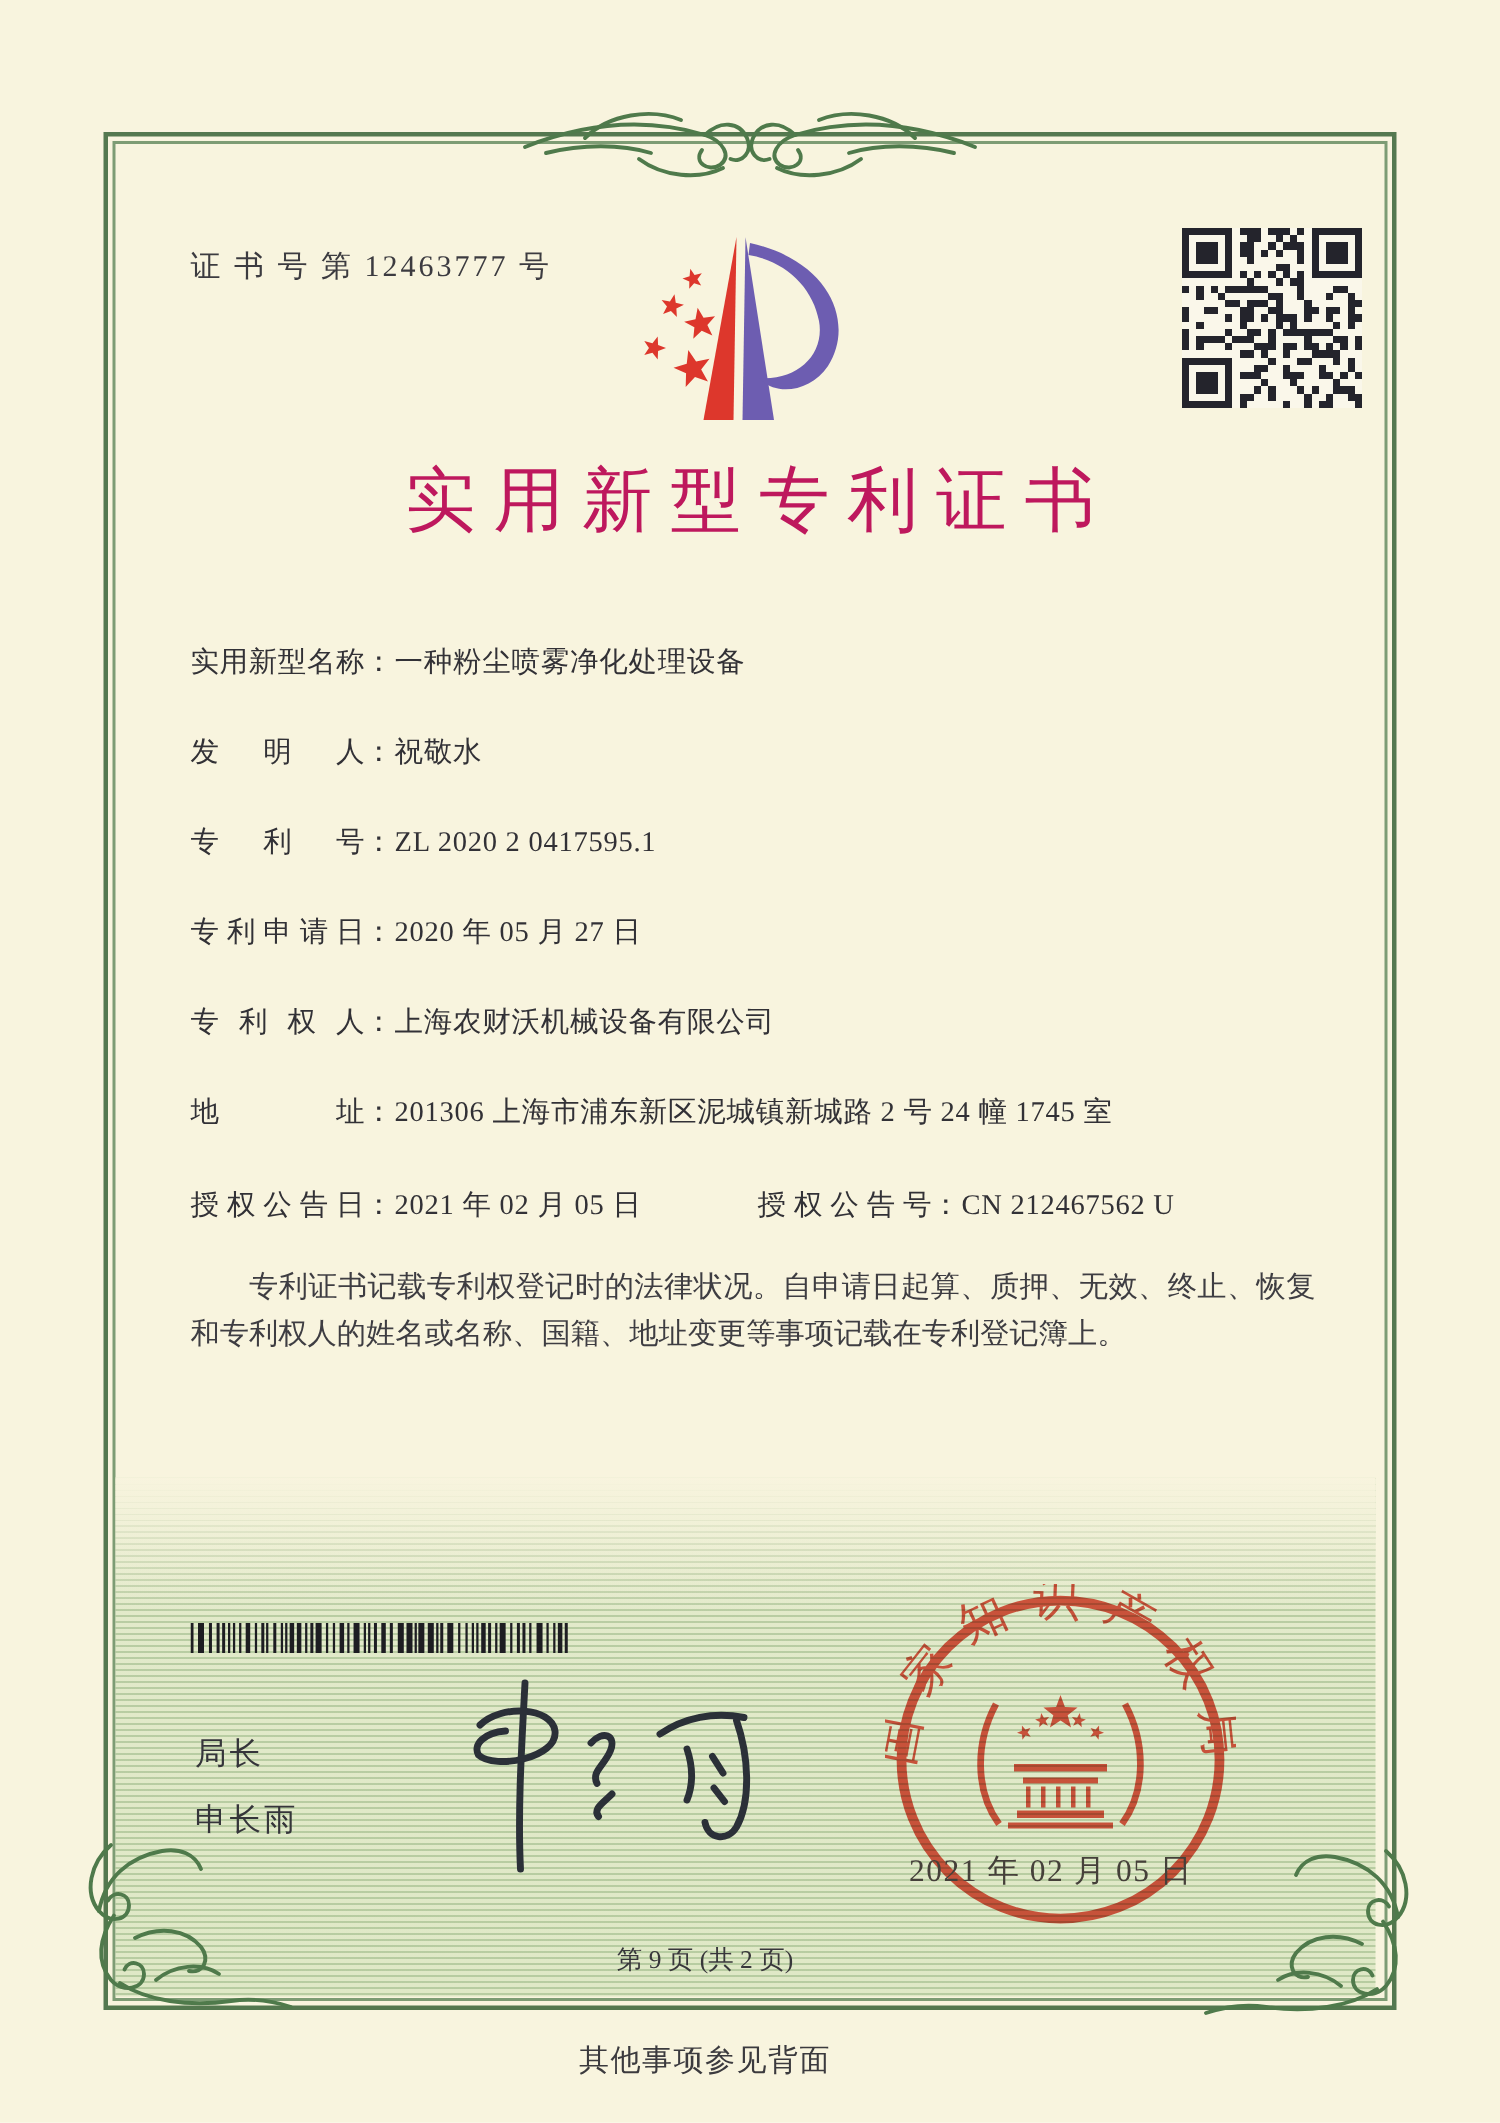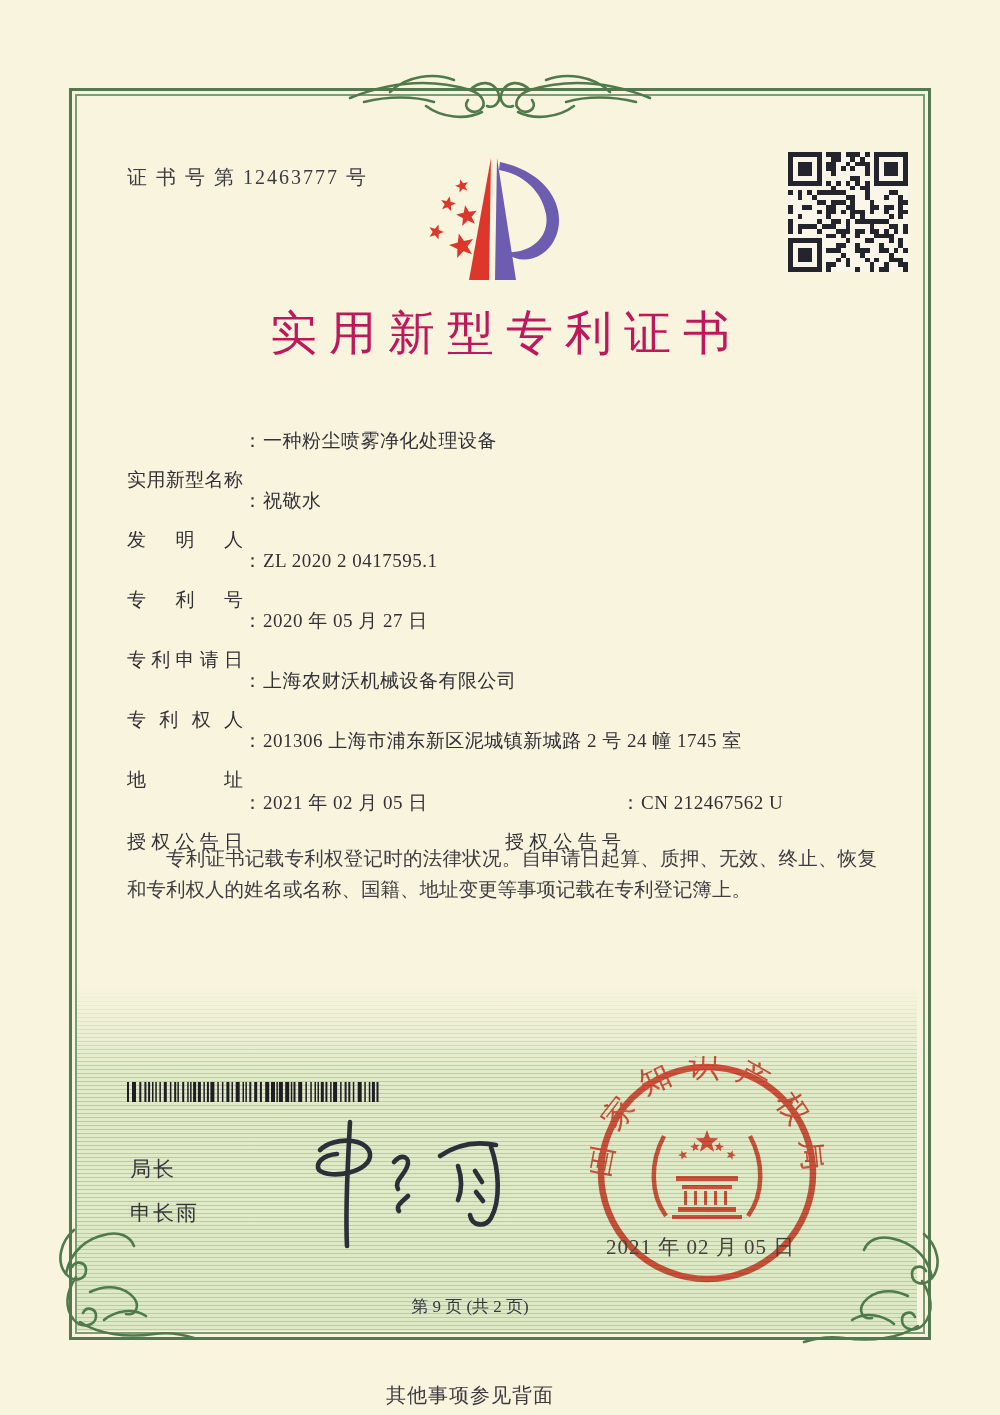--- a/index.html
+++ b/index.html
@@ -35,40 +35,40 @@
   }
   .title{
     left:0;top:302px;width:1000px;text-align:center;
     font-size:47px;letter-spacing:12px;text-indent:12px;color:#be185d;
     font-weight:500;
   }
   
   .field-row{left:127px;height:30px;font-size:19px;color:#323136;white-space:nowrap;}
   .flabel{
     display:inline-block;width:116px;vertical-align:top;
-    text-align:justify;text-align-last:justify;margin-top:39px;-moz-text-align-last:justify;
+    text-align:justify;text-align-last:justify;-moz-text-align-last:justify;
   }
   .fcolon{display:inline-block;width:20px;}
   .fvalue{letter-spacing:0.5px;}
   .field-col2{position:absolute;left:378px;top:0;white-space:nowrap;}
   
   .body-text{
     left:127px;top:843px;width:750px;font-size:19.5px;line-height:31px;
     color:#3e3d42;text-align:justify;
   }
   .body-text p{margin:0;text-indent:2em;}
   
   .barcode{left:127px;top:1082px;width:252px;height:20px;}
   .sig-title{left:130px;top:1155px;font-size:21px;letter-spacing:2px;color:#35353a;}
   .sig-name{left:130px;top:1199px;font-size:21px;letter-spacing:2px;color:#35353a;}
   .signature-svg{left:288px;top:1108px;}
   .seal-svg{left:590px;top:1056px;mix-blend-mode:multiply;opacity:0.94;}
   .seal-date{left:606px;top:1233px;font-size:21px;letter-spacing:1px;color:#45403a;z-index:5;}
   .page-num{left:330px;top:1295px;width:280px;text-align:center;font-size:17px;color:#38373b;}
-  .back-note{left:330px;top:1360px;width:280px;text-align:center;font-size:20px;color:#3b3a3e;letter-spacing:1px;margin-top:22px;}
+  .back-note{left:330px;top:1360px;width:280px;text-align:center;font-size:20px;color:#3b3a3e;letter-spacing:1px;}
   
   .orn path{fill:none;stroke:#4f7a4b;stroke-width:2.6;stroke-linecap:round;}
   svg{display:block;}
 </style>
 </head>
 <body>
 
 <div class="abs frame">
   <div class="frame-inner"></div>
 </div>

